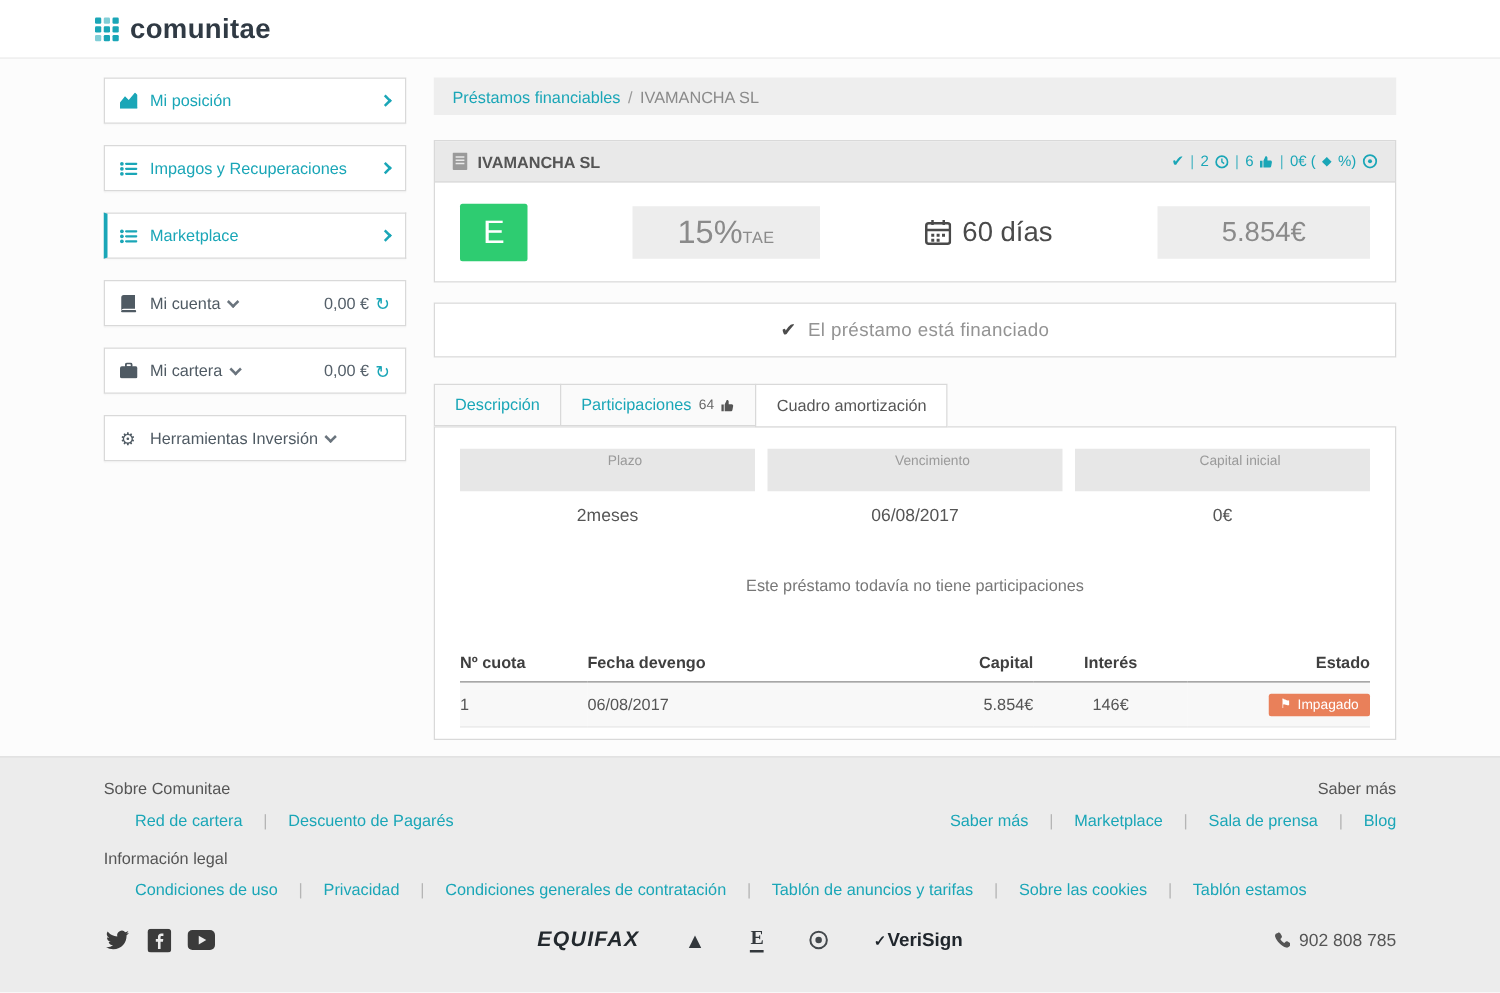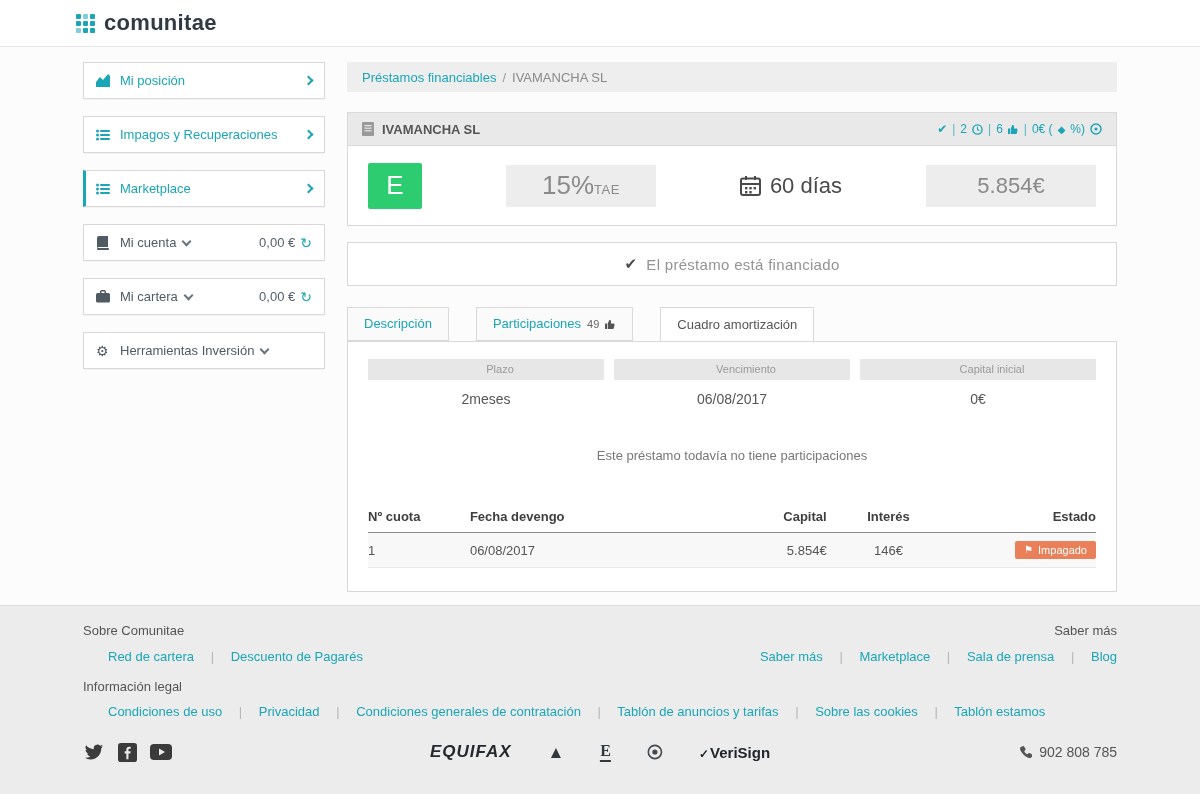--- a/index.html
+++ b/index.html
@@ -62,31 +62,31 @@
   .term{display:flex;align-items:center;gap:9px;font-size:22px;color:#4a4a4a;}
   .progress-wrap{width:114px;text-align:center;}
   .progress-pill{height:16px;background:#c7c7c7;border-radius:8px;color:#fff;font-size:11px;line-height:16px;}
   .funded{display:flex;align-items:center;justify-content:center;gap:5px;margin-top:7px;font-size:11px;color:#8a8a8a;}
 
   
   .status-banner{height:44px;border:1px solid var(--border);background:#fff;display:flex;align-items:center;justify-content:center;gap:9px;margin-bottom:21px;font-size:15px;color:#939393;letter-spacing:.3px;}
   .status-banner .chk{color:#4c4c4c;font-size:15px;}
 
   
-  .tabs{display:flex;position:relative;z-index:2;gap:28px;}
+  .tabs{display:flex;position:relative;z-index:2;}
   .tab{height:34px;line-height:32px;padding:0 16px;border:1px solid var(--border);background:#fafafa;color:var(--teal);font-size:13px;margin-right:-1px;display:flex;align-items:center;gap:6px;}
   .tab.active{background:#fff;color:#555;margin-bottom:-1px;height:35px;}
   .tab .cnt{font-size:11px;color:#666;}
   .tab .thumb{color:#555;display:inline-flex;}
 
   
   .panel{border:1px solid var(--border);background:#fff;padding:17px 20px 24px;height:251px;}
   .summary{display:flex;gap:10px;}
   .sum-col{flex:1;text-align:center;}
-  .sum-head{background:#e7e7e7;color:#9a9a9a;font-size:11px;height:21px;line-height:21px;padding-left:28px;}
+  .sum-head{background:#e7e7e7;color:#9a9a9a;font-size:11px;height:34px;line-height:21px;padding-left:28px;}
   .sum-val{font-size:14px;color:#555;margin-top:11px;}
   .empty-msg{text-align:center;margin-top:41px;font-size:13px;color:#777;}
 
   table.amort{width:100%;border-collapse:collapse;margin-top:46px;}
   table.amort th{font-size:13px;color:#3f3f3f;padding:0 0 8px;border-bottom:1px solid #8a8a8a;font-weight:bold;}
   table.amort td{font-size:13px;color:#555;padding:8px 0;background:#f8f8f8;border-bottom:1px solid #e8e8e8;}
   .al{text-align:left;} .ar{text-align:right;} .ac{text-align:center;}
   th.c1{width:14%;} th.c2{width:30%;} th.c3{width:19%;} th.c4{width:17%;} th.c5{width:20%;}
   .badge{display:inline-flex;align-items:center;gap:5px;background:var(--orange);color:#fff;font-size:11px;padding:3px 9px;border-radius:2px;}
   .badge .bflag{font-size:10px;line-height:1;}
@@ -294,21 +294,21 @@
       <span class="chk" data-interactable="false">✔</span>
       <span data-interactable="false">El préstamo está financiado</span>
     </div>
 
     <div class="tabs" data-interactable="false">
       <div class="tab" data-interactable="true">
         <span data-interactable="false">Descripción</span>
       </div>
       <div class="tab" data-interactable="true">
         <span data-interactable="false">Participaciones</span>
-        <span class="cnt" data-interactable="false">49</span>
+        <span class="cnt" data-interactable="false">64</span>
         <span class="thumb" data-interactable="false">
           <svg width="11" height="11" viewBox="0 0 12 12" fill="currentColor">
               <path d="M0 5h2.2v6H0zM3 11h5.2c.8 0 1.5-.6 1.6-1.4l.6-3.2c.1-.8-.5-1.5-1.3-1.5H6.5V2.3C6.5 1.6 6 1 5.2 1h-.4L3 5z"></path>
             </svg>
         </span>
       </div>
       <div class="tab active" data-interactable="true">
         <span data-interactable="false">Cuadro amortización</span>
       </div>
     </div>

